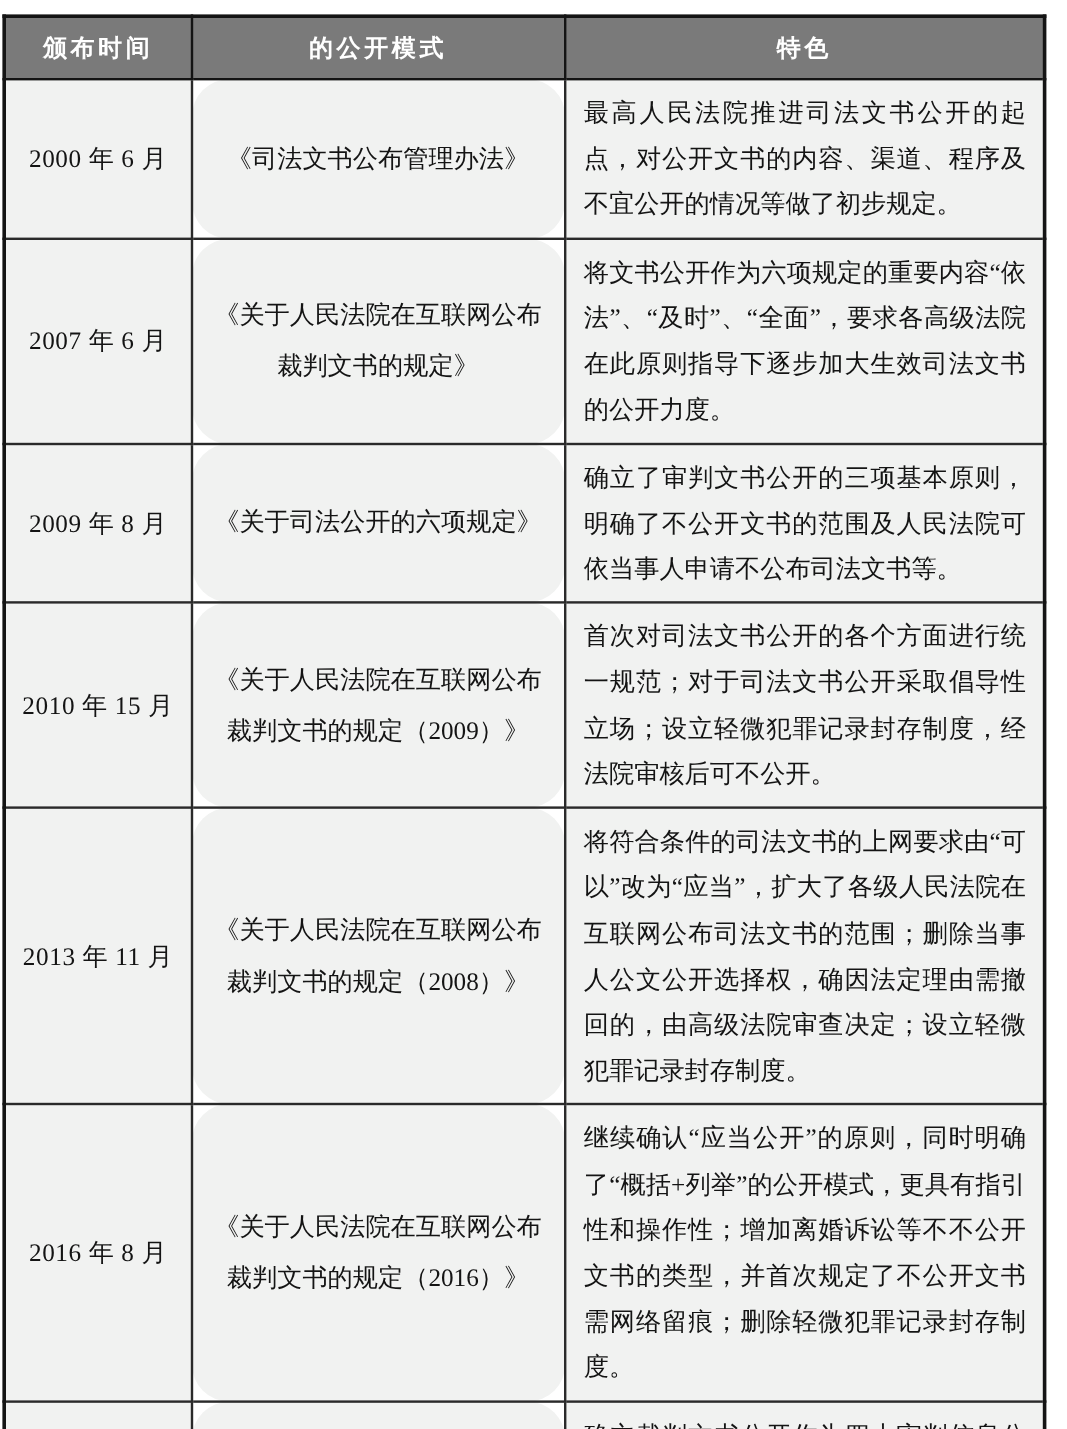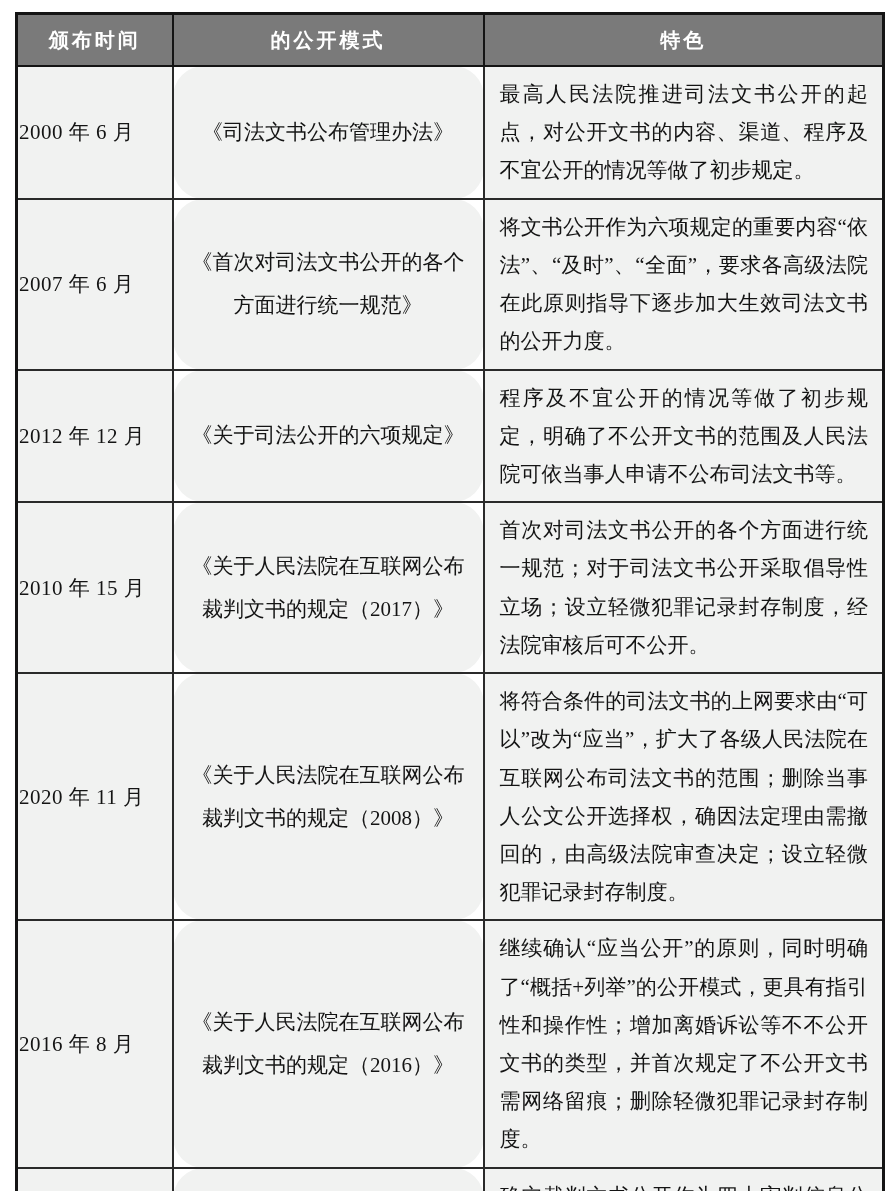--- a/index.html
+++ b/index.html
@@ -5,21 +5,21 @@
   html, body {
     margin: 0;
     padding: 0;
     background: #ffffff;
   }
   .page {
     width: 889px;
     height: 1191px;
     background: #ffffff;
     box-sizing: border-box;
-    padding: 12px 15px;
+    padding: 12px 2px;
     font-family: "Liberation Serif", "DejaVu Serif", serif;
   }
   table.reg-table {
     width: 867px;
     border-collapse: collapse;
     table-layout: fixed;
     border: 3px solid #141414;
     border-bottom-width: 4px;
   }
   table.reg-table col.c-time    { width: 156px; }
@@ -39,20 +39,21 @@
   }
   .reg-table td {
     background: #f1f2f1;
     color: #141414;
     font-size: 21px;
     border: 2px solid #2a2a2a;
     vertical-align: middle;
     box-sizing: border-box;
   }
   td.time-cell {
+    text-align: center;
     white-space: nowrap;
     letter-spacing: 0.5px;
   }
   td.name-cell {
     text-align: center;
     line-height: 2.05;
     padding: 4px 18px;
     border-radius: 31px;
   }
   td.feature-cell {
@@ -81,35 +82,35 @@
       </tr>
     </thead>
     <tbody>
       <tr style="height:122px;">
         <td class="time-cell">2000 年 6 月</td>
         <td class="name-cell">《司法文书公布管理办法》</td>
         <td class="feature-cell">最高人民法院推进司法文书公开的起点，对公开文书的内容、渠道、程序及不宜公开的情况等做了初步规定。</td>
       </tr>
       <tr style="height:152px;">
         <td class="time-cell">2007 年 6 月</td>
-        <td class="name-cell">《首次对司法文书公开的各个方面进行统一规范》</td>
+        <td class="name-cell">《关于人民法院在互联网公布裁判文书的规定》</td>
         <td class="feature-cell">将文书公开作为六项规定的重要内容“依法”、“及时”、“全面”，要求各高级法院在此原则指导下逐步加大生效司法文书的公开力度。</td>
       </tr>
       <tr style="height:118px;">
-        <td class="time-cell">2012 年 12 月</td>
+        <td class="time-cell">2009 年 8 月</td>
         <td class="name-cell">《关于司法公开的六项规定》</td>
-        <td class="feature-cell">程序及不宜公开的情况等做了初步规定，明确了不公开文书的范围及人民法院可依当事人申请不公布司法文书等。</td>
+        <td class="feature-cell">确立了审判文书公开的三项基本原则，明确了不公开文书的范围及人民法院可依当事人申请不公布司法文书等。</td>
       </tr>
       <tr style="height:155px;">
         <td class="time-cell">2010 年 15 月</td>
-        <td class="name-cell">《关于人民法院在互联网公布裁判文书的规定（2017）》</td>
+        <td class="name-cell">《关于人民法院在互联网公布裁判文书的规定（2009）》</td>
         <td class="feature-cell">首次对司法文书公开的各个方面进行统一规范；对于司法文书公开采取倡导性立场；设立轻微犯罪记录封存制度，经法院审核后可不公开。</td>
       </tr>
       <tr style="height:220px;">
-        <td class="time-cell">2020 年 11 月</td>
+        <td class="time-cell">2013 年 11 月</td>
         <td class="name-cell">《关于人民法院在互联网公布裁判文书的规定（2008）》</td>
         <td class="feature-cell">将符合条件的司法文书的上网要求由“可以”改为“应当”，扩大了各级人民法院在互联网公布司法文书的范围；删除当事人公文公开选择权，确因法定理由需撤回的，由高级法院审查决定；设立轻微犯罪记录封存制度。</td>
       </tr>
       <tr style="height:223px;">
         <td class="time-cell">2016 年 8 月</td>
         <td class="name-cell">《关于人民法院在互联网公布裁判文书的规定（2016）》</td>
         <td class="feature-cell">继续确认“应当公开”的原则，同时明确了“概括+列举”的公开模式，更具有指引性和操作性；增加离婚诉讼等不不公开文书的类型，并首次规定了不公开文书需网络留痕；删除轻微犯罪记录封存制度。</td>
       </tr>
       <tr style="height:126px;">
         <td class="time-cell">2018 年 12 月</td>

